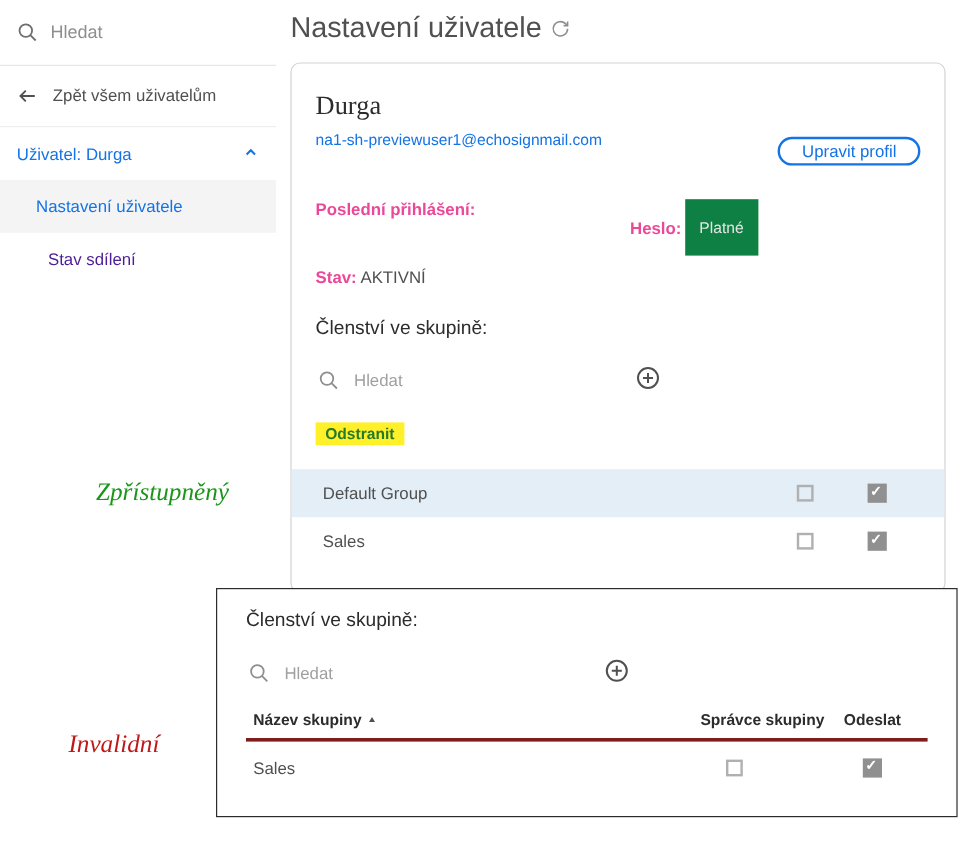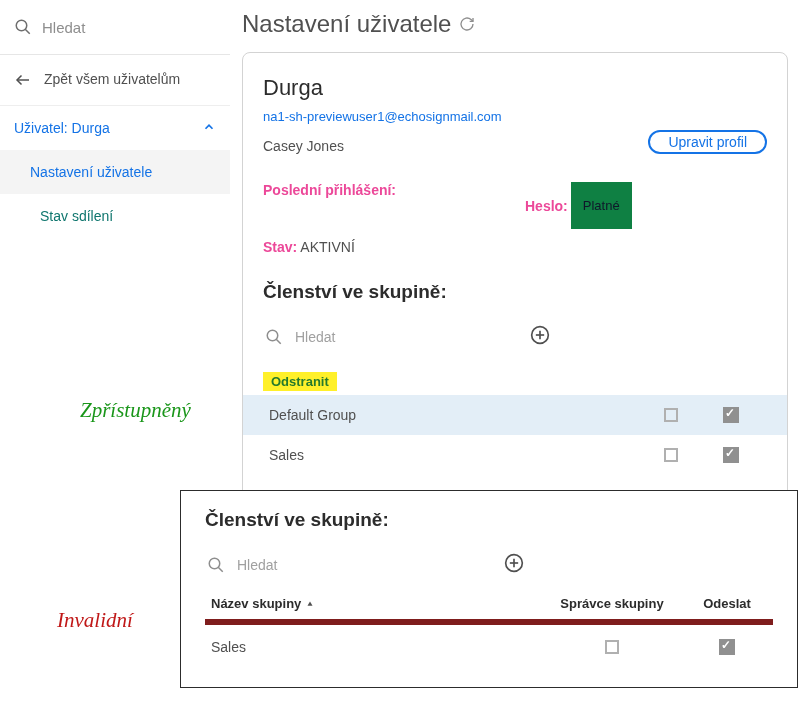--- a/index.html
+++ b/index.html
@@ -10,52 +10,52 @@
     .search-row { display: flex; align-items: center; padding: 18px 14px; border-bottom: 1px solid #e6e6e6; }
     .search-row svg { width: 18px; height: 18px; color: #6e6e6e; margin-right: 10px; }
     .search-row span { color: #8e8e8e; font-size: 15px; }
     .back-row { display: flex; align-items: flex-start; padding: 16px 14px; border-bottom: 1px solid #eee; }
     .back-row svg { width: 18px; height: 18px; color: #505050; margin-right: 12px; }
     .back-row span { color: #505050; font-size: 14px; }
     .nav-header { display: flex; justify-content: space-between; padding: 14px 14px; color: #1473e6; font-size: 14px; font-weight: 500; }
     .nav-header svg { width: 14px; height: 14px; color: #1473e6; }
     .nav-item { padding: 14px 30px; font-size: 14px; }
     .nav-item.active { background: #f4f4f4; color: #1473e6; }
-    .nav-item.inactive { color: #0f766e; padding-left: 40px; }
+    .nav-item.inactive { color: #4c1d95; padding-left: 40px; }
     .page-title { display: flex; align-items: center; gap: 8px; margin-bottom: 14px; }
     .page-title h1 { font-size: 24px; font-weight: 300; color: #505050; }
     .page-title svg { width: 16px; height: 16px; color: #8e8e8e; }
     .card { border: 1px solid #d3d3d3; border-radius: 8px; padding: 22px 20px; }
     .user-top { display: flex; justify-content: space-between; align-items: flex-end; }
-    .user-name { font-size: 22px; font-weight: 400; color: #2c2c2c; margin-bottom: 8px; }
+    .user-name { font-size: 22px; font-weight: 400; color: #2c2c2c; margin-bottom: 8px; font-family: Liberation Serif, serif; }
     .user-email { color: #1473e6; font-size: 13px; margin-bottom: 14px; }
     .user-company { color: #505050; font-size: 14px; }
     .btn-outline { border: 2px solid #1473e6; color: #1473e6; background: transparent; border-radius: 18px; padding: 2px 18px; font-size: 14px; font-weight: 500; cursor: pointer; }
     .info-grid { margin-top: 28px; display: grid; grid-template-columns: 1fr 1fr; gap: 10px 20px; font-size: 14px; }
     .info-label { font-weight: 600; color: #ec4899; display: inline; }
     .info-val { color: #505050; }
     .pw-row { display: flex; align-items: center; gap: 3px; }
-    .badge-green { background: #0f8043; color: #0f172a; padding: 16px 12px; font-size: 13px; }
-    .section-title { font-weight: 700; font-size: 19px; color: #2c2c2c; margin-top: 26px; margin-bottom: 14px; }
+    .badge-green { background: #0f8043; color: #e5e5e5; padding: 16px 12px; font-size: 13px; }
+    .section-title { font-weight: 400; font-size: 16px; color: #2c2c2c; margin-top: 26px; margin-bottom: 14px; }
     .grp-search { display: flex; align-items: center; padding: 8px 2px; }
     .grp-search svg { width: 18px; height: 18px; color: #8e8e8e; margin-right: 12px; }
     .grp-search span { color: #a0a0a0; font-size: 14px; flex: 1; }
     .add-btn svg { width: 20px; height: 20px; color: #505050; }
-    .remove-chip { background: #fff02a; color: #257a2c; font-size: 13px; font-weight: 600; padding: 2px 8px; display: inline-block; margin-top: 16px; margin-bottom: 4px; }
+    .remove-chip { background: #fff02a; color: #257a2c; font-size: 13px; font-weight: 600; padding: 2px 8px; display: inline-block; margin-top: 16px; margin-bottom: 20px; }
     .grp-row { display: grid; grid-template-columns: 1fr 60px 60px; align-items: center; padding: 12px 6px; font-size: 14px; color: #505050; }
     .grp-row.selected { background: #e3eef7; margin: 0 -20px; padding: 12px 26px; }
     .primary-tag { font-size: 10px; color: #8b8b8b; letter-spacing: 0.4px; margin-top: 4px; }
     .check { width: 14px; height: 14px; border: 2px solid #b0b0b0; display: inline-block; justify-self: center; }
     .check.filled { background: #909090; position: relative; border: none; width: 16px; height: 16px; }
     .check.filled::after { content: "✓"; color: #fff; font-size: 12px; position: absolute; top: -1px; left: 2px; font-weight: bold; }
     .annot { position: absolute; font-family: "Times New Roman", serif; font-size: 21px; font-style: italic; }
     .annot.enabled { color: #1a961a; left: 80px; top: 398px; }
     .annot.disabled { color: #c01818; left: 57px; top: 608px; }
     .bottom-panel { position: absolute; left: 180px; top: 490px; width: 618px; border: 1px solid #2c2c2c; background: #fff; padding: 18px 24px; }
-    .col-headers { display: grid; grid-template-columns: 1fr 150px 80px; font-size: 13px; font-weight: 600; color: #2c2c2c; padding: 12px 6px 8px; border-bottom: 6px solid #7f1d1d; }
+    .col-headers { display: grid; grid-template-columns: 1fr 150px 80px; font-size: 13px; font-weight: 600; color: #2c2c2c; padding: 12px 6px 8px; border-bottom: 3px solid #7f1d1d; }
     .col-headers .sort { display: flex; align-items: center; gap: 4px; }
     .sort svg { width: 10px; height: 10px; color: #505050; }
     .bottom-panel .grp-row { grid-template-columns: 1fr 150px 80px; padding: 14px 6px; }
     .bottom-panel .check, .bottom-panel .check.filled { justify-self: center; }
   </style>
 </head>
 <body>
 
 <div class="layout">
   <div class="sidebar">
@@ -90,21 +90,20 @@
           <path d="M21 12a9 9 0 1 1-3-6.7L21 8"></path>
           <polyline points="21 3 21 8 16 8"></polyline>
         </svg>
     </div>
 
     <div class="card">
       <div class="user-top">
         <div>
           <div class="user-name">Durga</div>
           <div class="user-email">na1-sh-previewuser1@echosignmail.com</div>
-          <div class="user-company">Casey Jones</div>
         </div>
         <button class="btn-outline">Upravit profil</button>
       </div>
 
       <div class="info-grid">
         <div>
           <span class="info-label">Poslední přihlášení:</span>
           <span class="info-val"></span>
         </div>
         <div class="pw-row">
@@ -172,21 +171,21 @@
         </svg>
     </span>
   </div>
   <div class="col-headers">
     <div class="sort">
       <span>Název skupiny</span>
       <svg viewBox="0 0 24 24" fill="currentColor">
           <polygon points="12 6 6 16 18 16"></polygon>
         </svg>
     </div>
-    <div style="text-align:center">Správce skupiny</div>
+    <div style="text-align:right">Správce skupiny</div>
     <div style="text-align:center">Odeslat</div>
   </div>
   <div class="grp-row">
     <div>Sales</div>
     <span class="check"></span>
     <span class="check filled"></span>
   </div>
 </div>
 
 </body></html>

